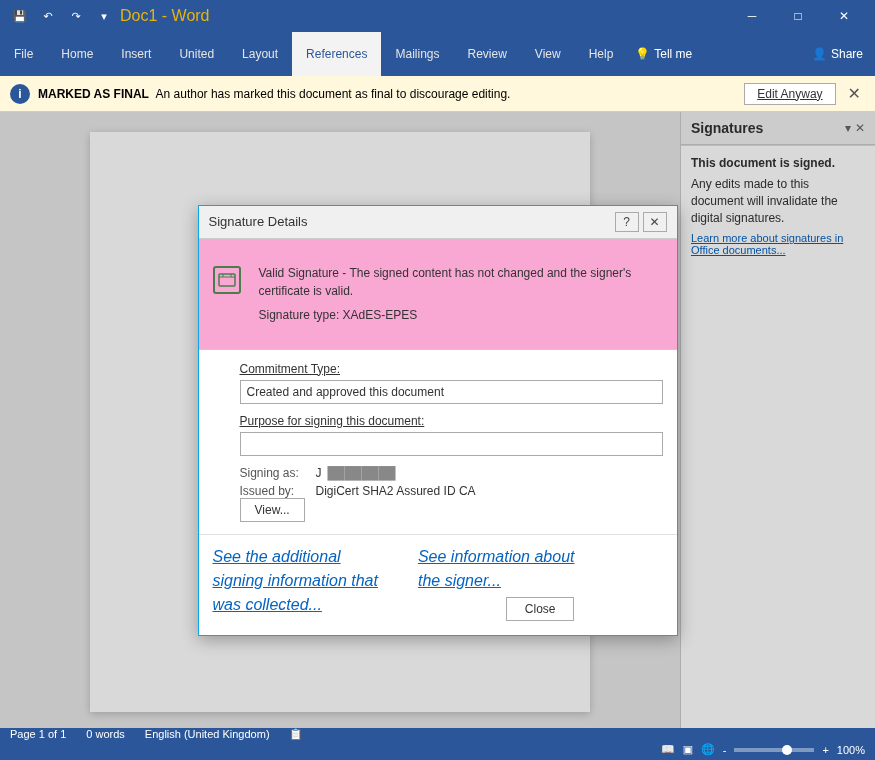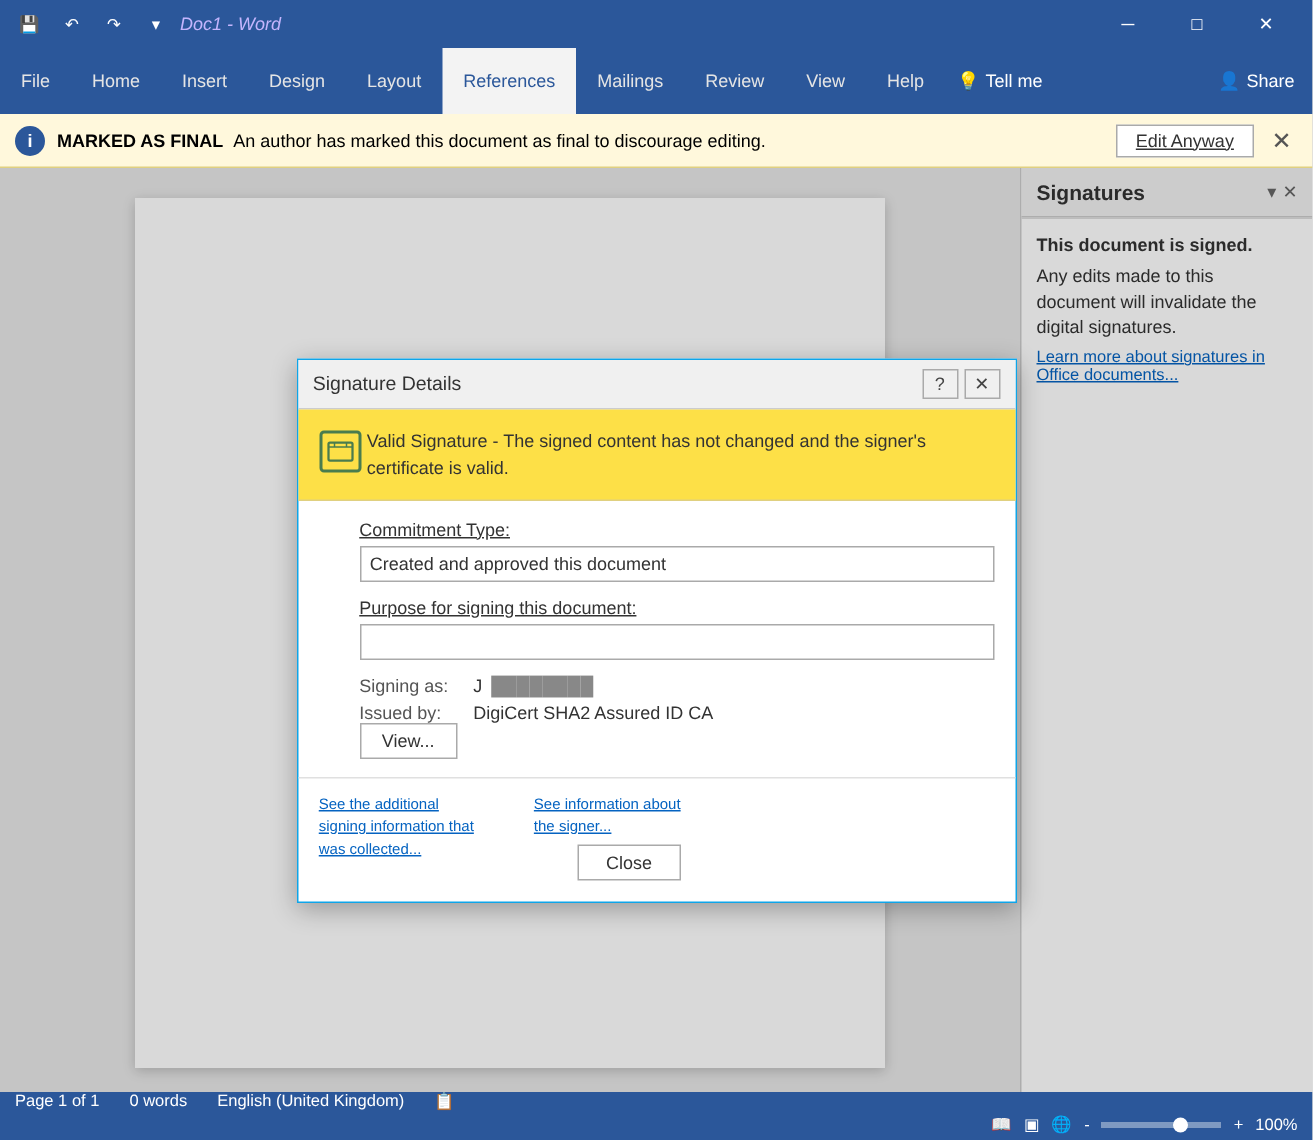--- a/index.html
+++ b/index.html
@@ -21,23 +21,22 @@
       justify-content: space-between;
       padding: 0 8px;
       color: white;
     }
     .title-bar-left {
       display: flex;
       align-items: center;
       gap: 4px;
     }
     .title-bar-title {
-      font-size: 12px;
-      color: #c4b5fd;
-      font-style: italic;
+      font-size: 16px;
+      color: #eab308;
     }
     .title-bar-controls {
       display: flex;
       gap: 0;
     }
     .title-btn {
       width: 46px; height: 32px;
       background: transparent;
       border: none;
       color: white;
@@ -289,25 +288,25 @@
       display: flex; gap: 4px;
     }
     .dialog-title-btn {
       width: 24px; height: 20px;
       background: none; border: 1px solid #aaa;
       cursor: pointer; font-size: 12px; color: #444;
       display: flex; align-items: center; justify-content: center;
     }
 
     .dialog-info-section {
-      background: #fde047;
+      background: #f9a8d4;
       border-bottom: 1px solid #e0d080;
-      padding: 12px 14px;
-      display: flex;
-      gap: 4px;
+      padding: 25px 14px;
+      display: flex;
+      gap: 18px;
     }
     .dialog-info-icon {
       width: 28px; height: 28px;
       border: 2px solid #4a7c4e;
       border-radius: 3px;
       display: flex; align-items: center; justify-content: center;
       flex-shrink: 0;
       margin-top: 2px;
     }
     .dialog-info-text {
@@ -376,22 +375,23 @@
     .dialog-links {
       display: flex;
       gap: 40px;
       padding: 10px 14px 14px;
       border-top: 1px solid #e0e0e0;
     }
     .dialog-link {
       color: #0563c1;
       text-decoration: underline;
       cursor: pointer;
-      font-size: 10px;
+      font-size: 16px;
       line-height: 1.5;
+      font-style: italic;
     }
     .close-btn {
       background: white;
       border: 1px solid #aaa;
       padding: 4px 18px;
       font-size: 12px;
       cursor: pointer;
       color: #333;
     }
   </style>
@@ -412,21 +412,21 @@
     <button class="title-btn">─</button>
     <button class="title-btn">□</button>
     <button class="title-btn close">✕</button>
   </div>
 </div>
 
 <div class="ribbon">
   <button class="ribbon-tab">File</button>
   <button class="ribbon-tab">Home</button>
   <button class="ribbon-tab">Insert</button>
-  <button class="ribbon-tab">Design</button>
+  <button class="ribbon-tab">United</button>
   <button class="ribbon-tab">Layout</button>
   <button class="ribbon-tab active">References</button>
   <button class="ribbon-tab">Mailings</button>
   <button class="ribbon-tab">Review</button>
   <button class="ribbon-tab">View</button>
   <button class="ribbon-tab">Help</button>
   <div class="tell-me">
     <span>💡</span>
     <span>Tell me</span>
   </div>
@@ -482,20 +482,24 @@
         <div class="dialog-info-icon">
           <svg width="18" height="14" viewBox="0 0 18 14">
             <rect x="1" y="1" width="16" height="12" rx="1" fill="none" stroke="#4a7c4e" stroke-width="1.5"></rect>
             <line x1="1" y1="4" x2="17" y2="4" stroke="#4a7c4e" stroke-width="1"></line>
             <line x1="5" y1="1" x2="5" y2="4" stroke="#4a7c4e" stroke-width="1"></line>
             <line x1="13" y1="1" x2="13" y2="4" stroke="#4a7c4e" stroke-width="1"></line>
           </svg>
         </div>
         <div class="dialog-info-text">
           <span>Valid Signature - The signed content has not changed and the signer's certificate is valid.</span>
+          <div class="sig-type">
+            <span>Signature type:</span>
+            <span>XAdES-EPES</span>
+          </div>
         </div>
       </div>
 
       <div class="dialog-body">
         <div class="field-label">Commitment Type:</div>
         <div class="field-box">Created and approved this document</div>
 
         <div class="field-label">Purpose for signing this document:</div>
         <div class="field-box empty"></div>
 

